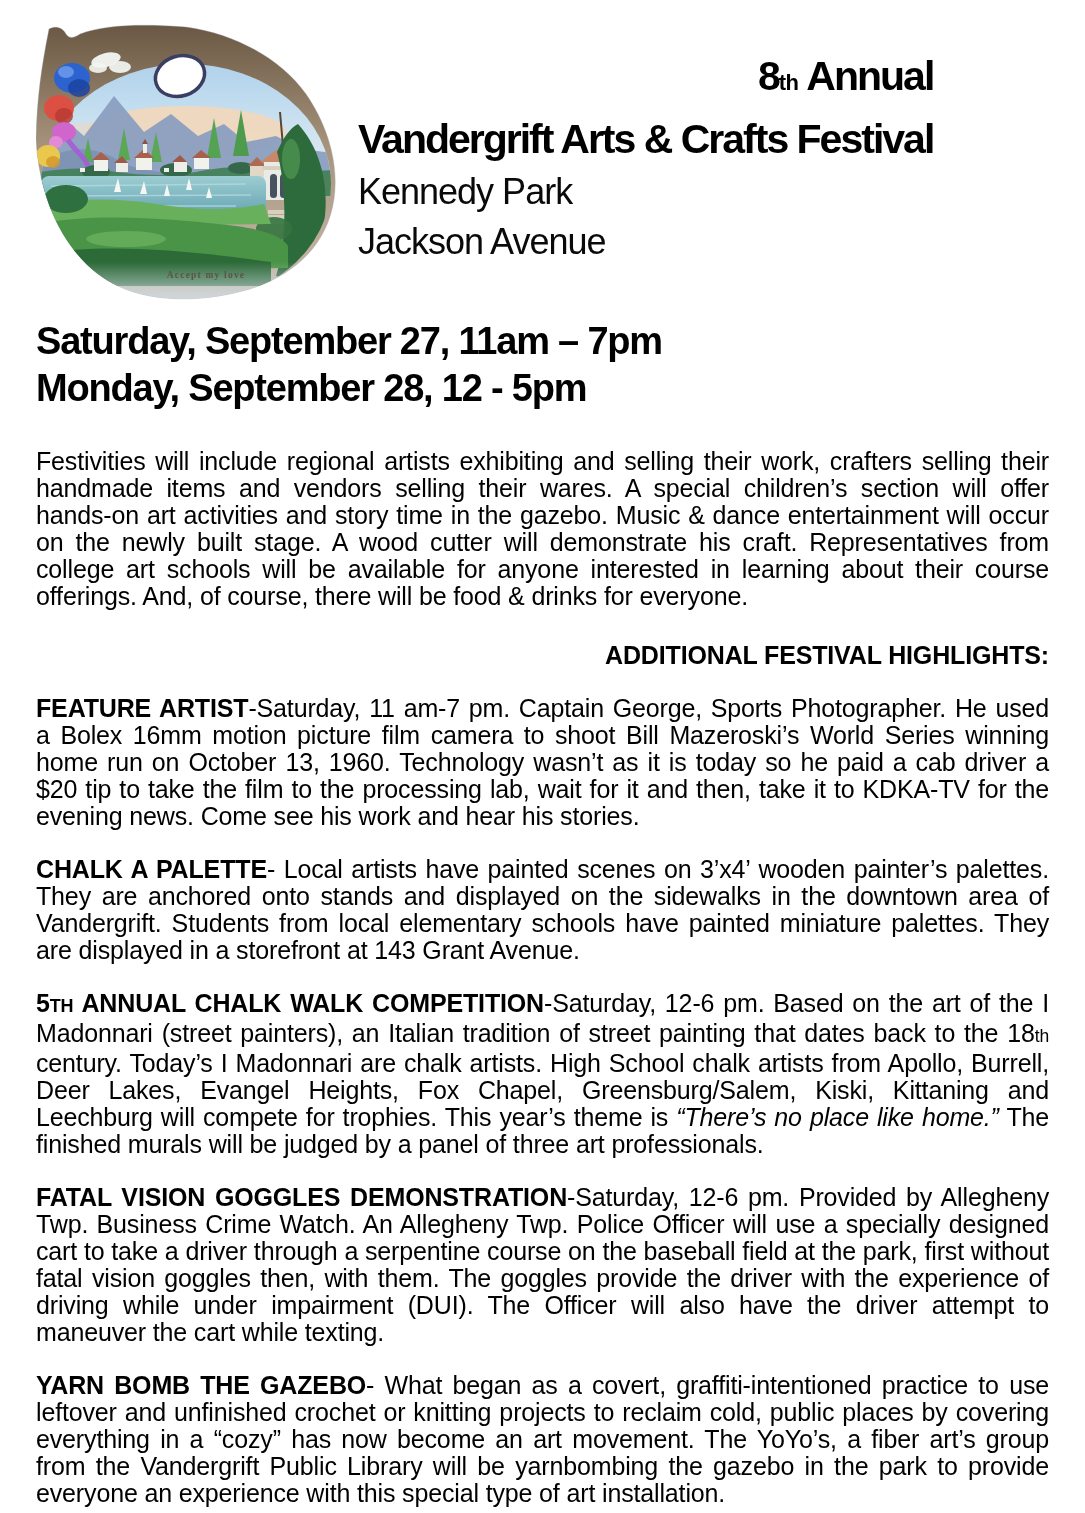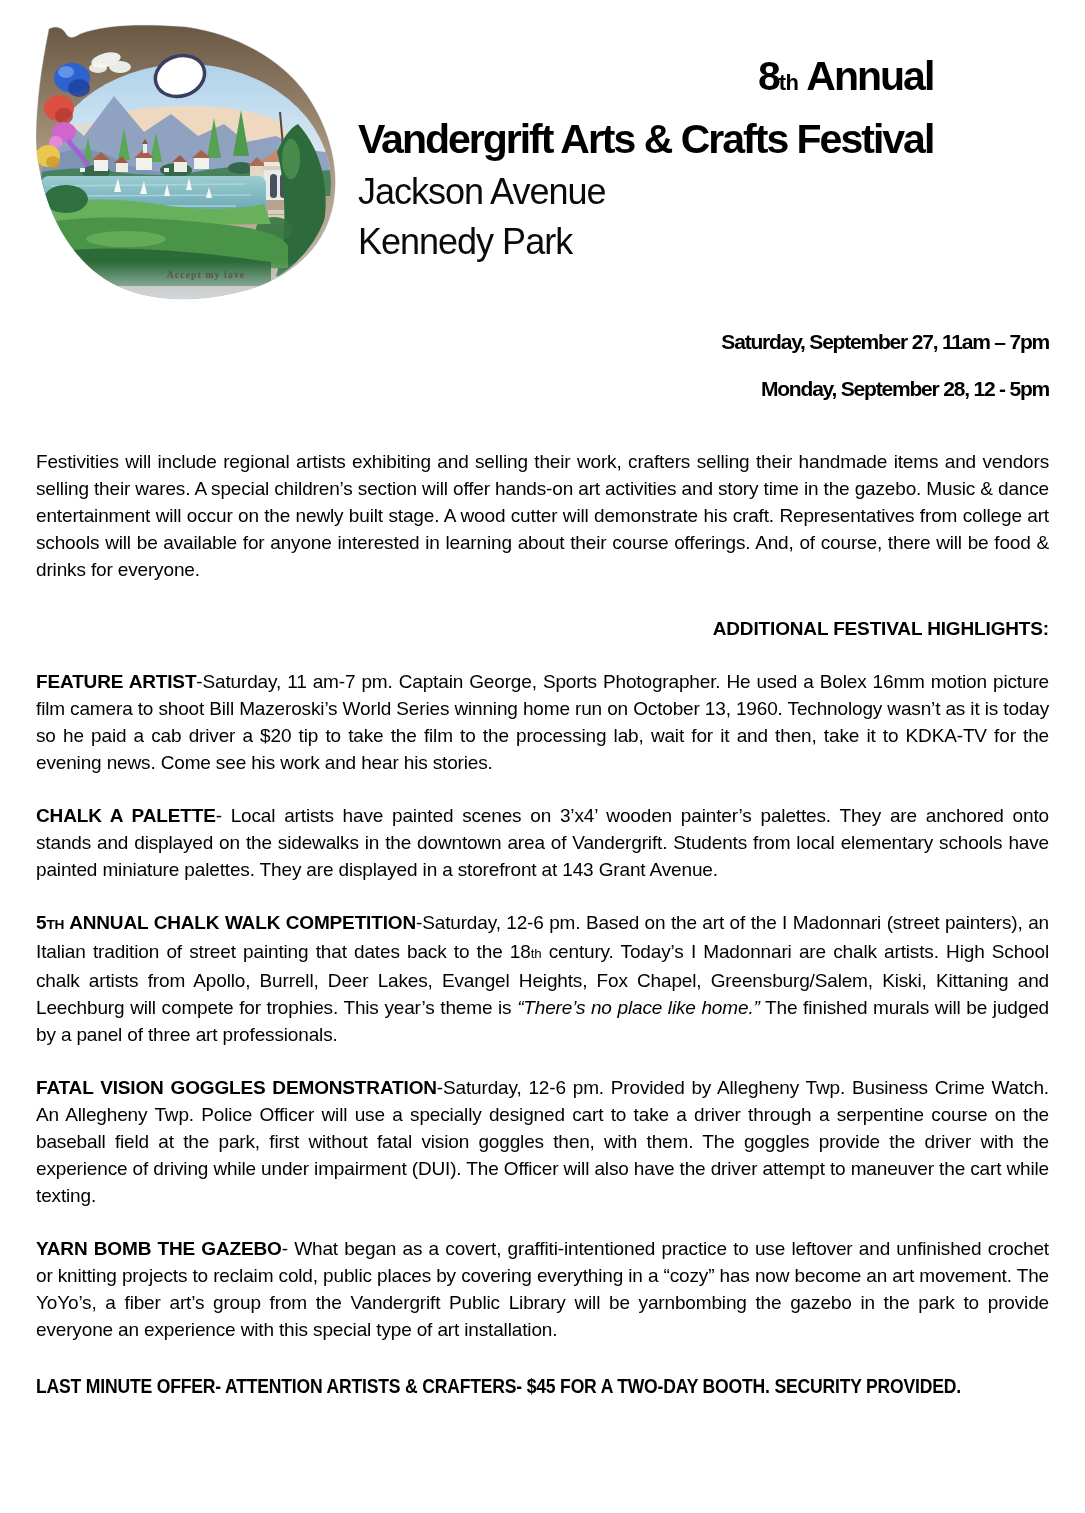--- a/index.html
+++ b/index.html
@@ -23,26 +23,26 @@
     line-height: 56px; white-space: nowrap; color: #000; text-align: right;
   }
   .t-sub { font-size: 22px; font-weight: 700; letter-spacing: -0.5px; }
   .t-small {
     font-size: 36px; font-weight: 400; letter-spacing: -1px;
     line-height: 50px; white-space: nowrap; color: #0a0a0a;
   }
   
   .dates { margin-top: 12px; }
   .dates div {
-    font-size: 21px; font-weight: 700; letter-spacing: -1.2px;
-    line-height: 47px; white-space: nowrap; text-align: right;
+    font-size: 38px; font-weight: 700; letter-spacing: -1.2px;
+    line-height: 47px; white-space: nowrap;
   }
   
   .body-p {
-    font-size: 19px; line-height: 27px; letter-spacing: -0.15px;
+    font-size: 25px; line-height: 27px; letter-spacing: -0.15px;
     text-align: justify; margin: 26px 0 0 0;
   }
   .intro { margin-top: 36px; }
   .heading-p { margin-top: 32px; font-weight: 700; text-align: right; }
   .lead { font-weight: 700; }
   .sm-caps { font-size: 0.72em; font-weight: 700; }
   .sm-th { font-size: 0.7em; }
   .it { font-style: italic; }
   
   .offer {
@@ -194,22 +194,22 @@
           </g>
         </g>
 
         <ellipse cx="144" cy="52" rx="25" ry="20" transform="rotate(-18 144 52)" fill="#ffffff" stroke="#3a3e63" stroke-width="3.5"></ellipse>
       </svg>
     </div>
 
     <div class="title-block">
       <div class="t-big"><span>8</span><span class="t-sub">th</span><span> Annual</span></div>
       <div class="t-big">Vandergrift Arts &amp; Crafts Festival</div>
+      <div class="t-small">Kennedy Park</div>
       <div class="t-small">Jackson Avenue</div>
-      <div class="t-small">Kennedy Park</div>
     </div>
   </div>
 
   <div class="dates">
     <div>Saturday, September 27, 11am – 7pm</div>
     <div>Monday, September 28, 12 - 5pm</div>
   </div>
 
   <p class="body-p intro">Festivities will include regional artists exhibiting and selling their work, crafters selling their handmade items and vendors selling their wares. A special children’s section will offer hands-on art activities and story time in the gazebo. Music &amp; dance entertainment will occur on the newly built stage. A wood cutter will demonstrate his craft. Representatives from college art schools will be available for anyone interested in learning about their course offerings. And, of course, there will be food &amp; drinks for everyone.</p>
 

